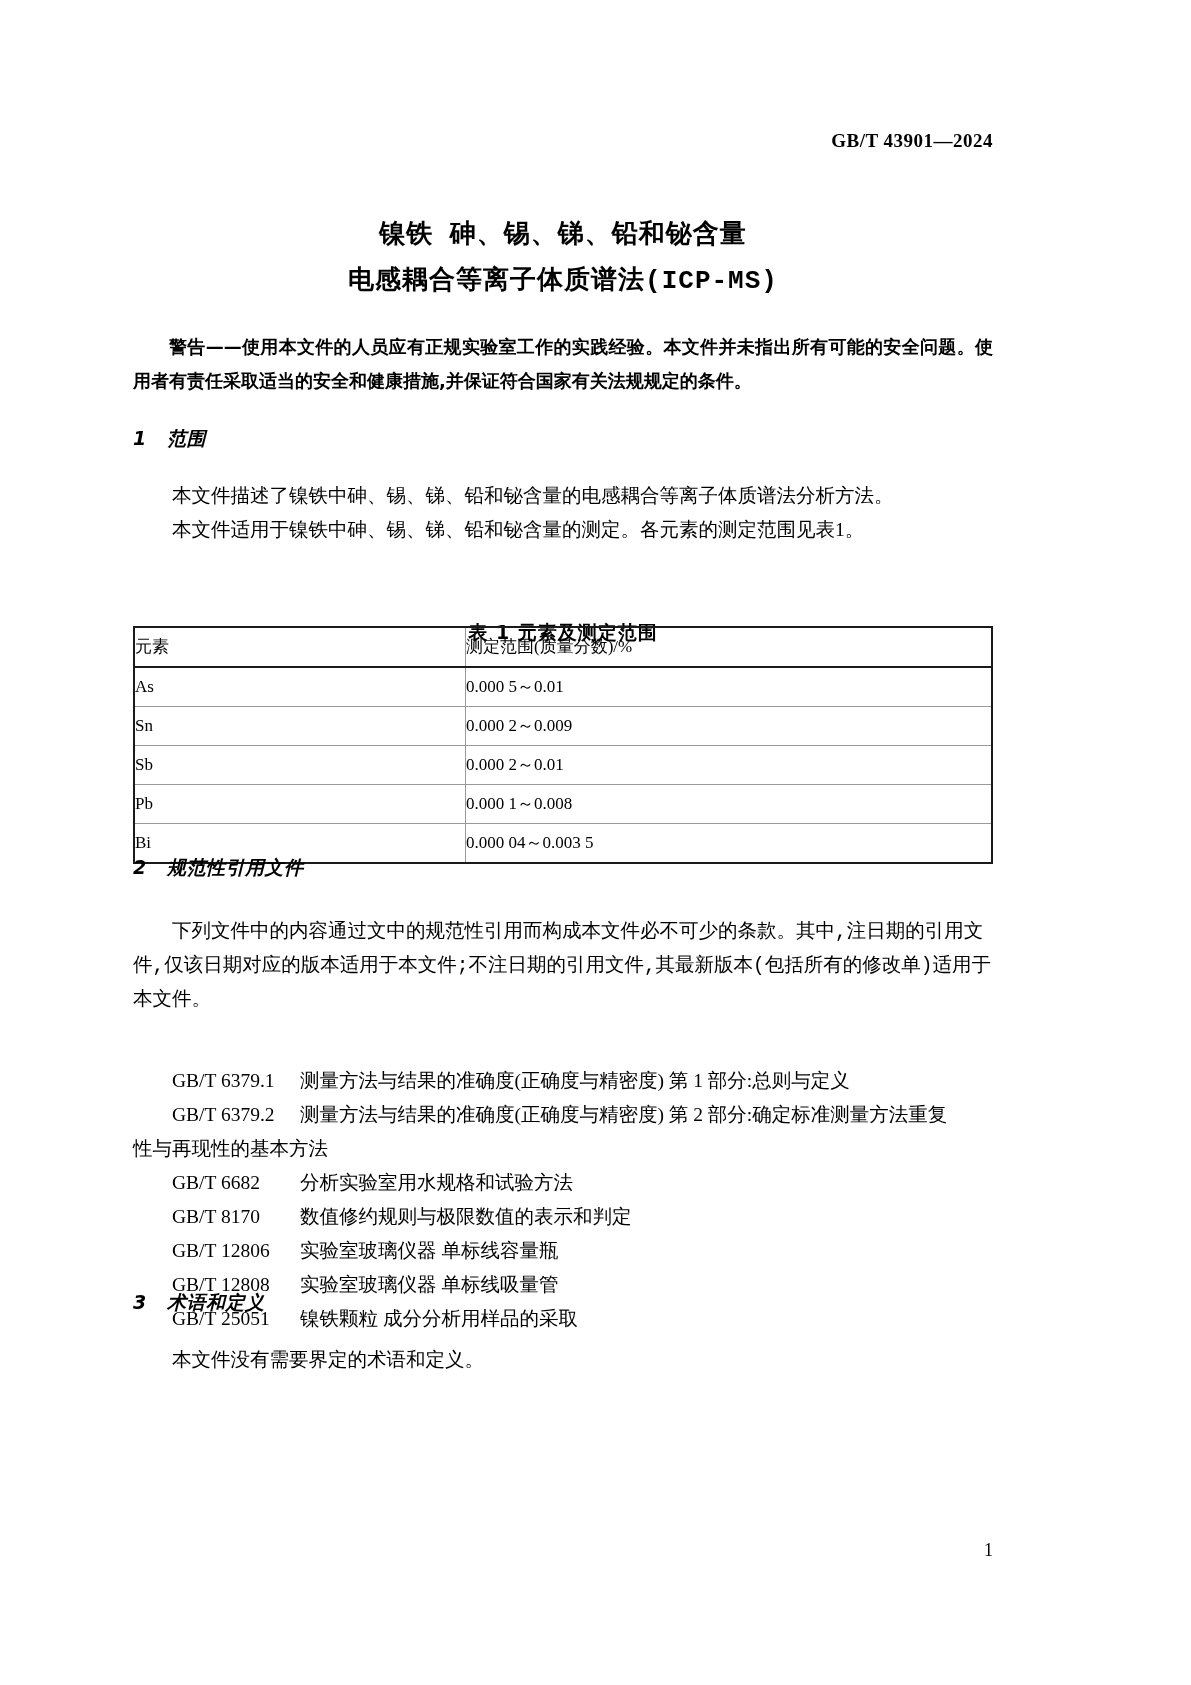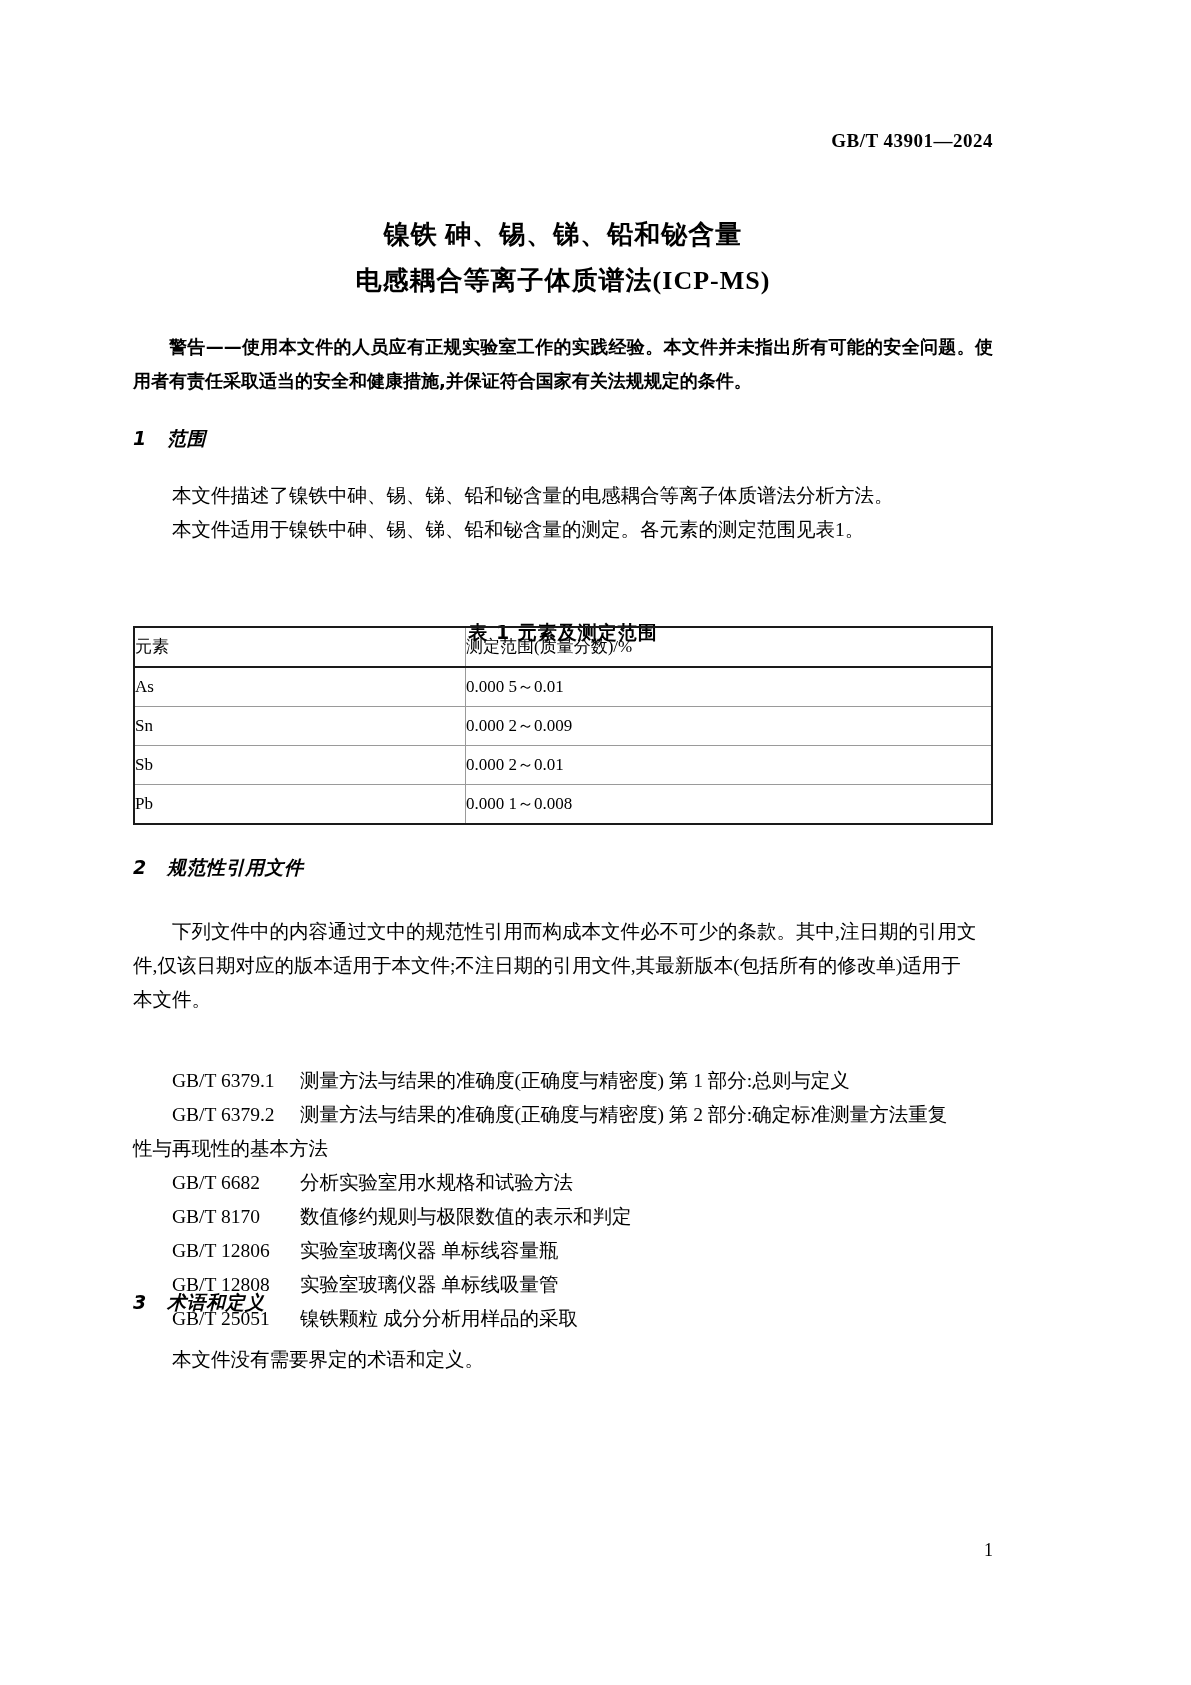--- a/index.html
+++ b/index.html
@@ -43,21 +43,21 @@
 
   
   .doc-title {
     position: absolute;
     top: 212px;
     left: 0;
     width: 860px;
     text-align: center;
   }
   .doc-title .tl {
-    font-family: Liberation Serif, serif;
+    font-family: Liberation Mono, monospace;
     font-weight: bold;
     font-size: 26px;
     line-height: 46px;
     letter-spacing: 1px;
     white-space: nowrap;
   }
 
   
   .warning {
     position: absolute;
@@ -97,20 +97,21 @@
     font-size: 19.5px;
     line-height: 34px;
     text-align: justify;
     text-justify: inter-ideograph;
   }
   .para.indent {
     text-indent: 39px;
   }
   .para .ln {
     display: block;
+    font-family: Liberation Mono, monospace;
   }
   .para .ln.ind {
     text-indent: 39px;
   }
 
   
   .ref-list {
     position: absolute;
     left: 0;
     width: 860px;
@@ -224,20 +225,24 @@
           <td class="col-range">0.000 2～0.009</td>
         </tr>
         <tr>
           <td class="col-elem">Sb</td>
           <td class="col-range">0.000 2～0.01</td>
         </tr>
         <tr>
           <td class="col-elem">Pb</td>
           <td class="col-range">0.000 1～0.008</td>
         </tr>
+        <tr>
+          <td class="col-elem">Bi</td>
+          <td class="col-range">0.000 04～0.003 5</td>
+        </tr>
       </tbody>
     </table>
 
     <div class="clause-head" style="top:855px;">
       <span class="num">2</span><span>规范性引用文件</span>
     </div>
 
     <div class="para" style="top:915px;">
       <span class="ln ind">下列文件中的内容通过文中的规范性引用而构成本文件必不可少的条款。其中,注日期的引用文</span>
       <span class="ln">件,仅该日期对应的版本适用于本文件;不注日期的引用文件,其最新版本(包括所有的修改单)适用于</span>

